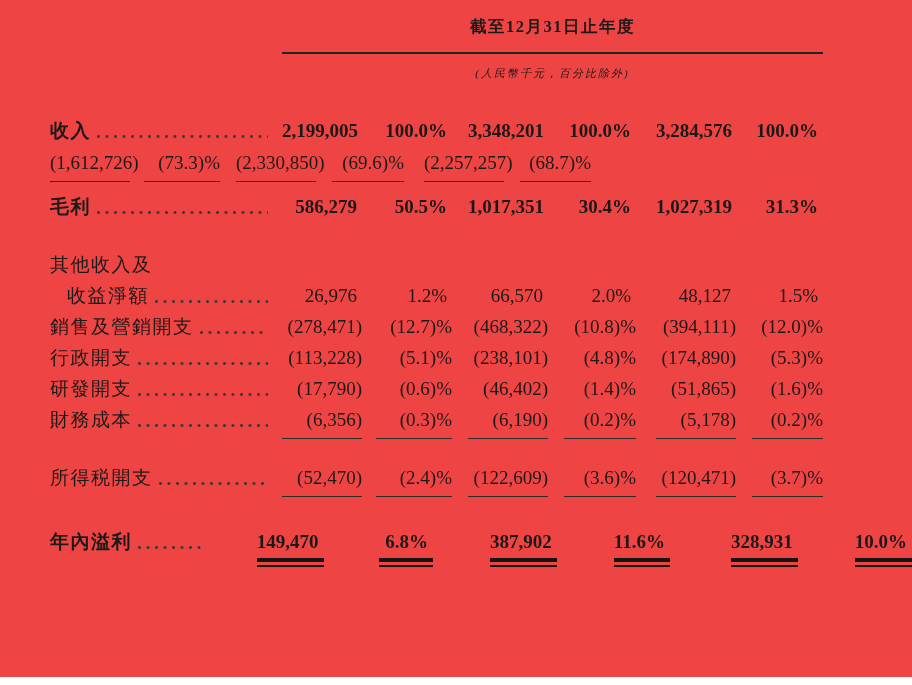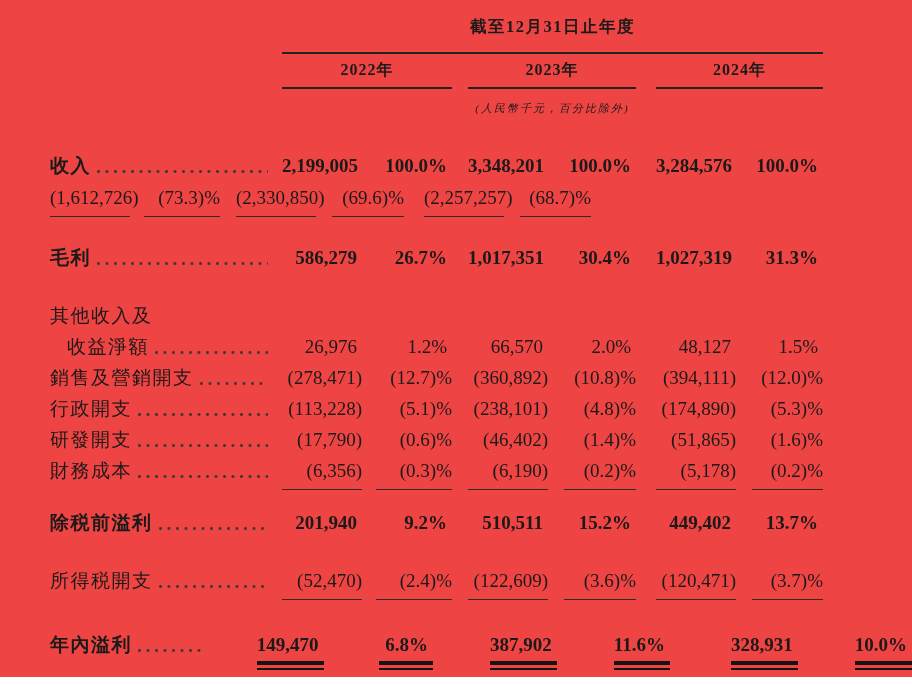--- a/index.html
+++ b/index.html
@@ -97,36 +97,31 @@
   .dbl .c::after {
     content: ""; position: absolute; left: 0; right: 0; bottom: -14.5px;
     height: 1.4px; background: #161412;
   }
   
   .mt-xs  { margin-top: 11px; }
   .mt-s   { margin-top: 12px; }
   .mt-m   { margin-top: 32px; }
   .mt-ml  { margin-top: 38px; }
   .mt-l   { margin-top: 38px; }
-  .mt-xl  { margin-top: 40px; align-items: center; }
+  .mt-xl  { margin-top: 24px; align-items: center; }
   .mt-xxl { margin-top: 44px; gap: 41px; }
 </style>
 </head>
 <body>
 
 <div class="page">
 
   <div class="hdr-title">截至12月31日止年度</div>
   <div class="hdr-rule"></div>
 
-  <div class="hdr-years">
-    <div class="y y1">2022年</div>
-    <div class="y y2">2023年</div>
-    <div class="y y3">2024年</div>
-  </div>
 
   <div class="hdr-note">(人民幣千元，百分比除外)</div>
 
   <div>
       <div class="row bold mt-l">
       <div class="lbl">
         <span class="lbl-text">收入</span>
         <span class="leader"></span>
       </div>
     <div class="c c1 pos">2,199,005</div>
@@ -143,21 +138,21 @@
         <div class="c c4">(69.6)%</div>
         <div class="c c5">(2,257,257)</div>
         <div class="c c6">(68.7)%</div>
       </div>
       <div class="row bold mt-xl">
       <div class="lbl">
         <span class="lbl-text">毛利</span>
         <span class="leader"></span>
       </div>
     <div class="c c1 pos">586,279</div>
-        <div class="c c2 pos">26.7%</div>
+        <div class="c c2 pos">50.5%</div>
         <div class="c c3 pos">1,017,351</div>
         <div class="c c4 pos">30.4%</div>
         <div class="c c5 pos">1,027,319</div>
         <div class="c c6 pos">31.3%</div>
       </div>
       <div class="row mt-ml">
       <div class="lbl">
         <span class="lbl-text">其他收入及</span>
 
       </div>
@@ -174,21 +169,21 @@
         <div class="c c5 pos">48,127</div>
         <div class="c c6 pos">1.5%</div>
       </div>
       <div class="row mt-xs">
       <div class="lbl">
         <span class="lbl-text">銷售及營銷開支</span>
         <span class="leader"></span>
       </div>
     <div class="c c1">(278,471)</div>
         <div class="c c2">(12.7)%</div>
-        <div class="c c3">(360,892)</div>
+        <div class="c c3">(468,322)</div>
         <div class="c c4">(10.8)%</div>
         <div class="c c5">(394,111)</div>
         <div class="c c6">(12.0)%</div>
       </div>
       <div class="row mt-xs">
       <div class="lbl">
         <span class="lbl-text">行政開支</span>
         <span class="leader"></span>
       </div>
     <div class="c c1">(113,228)</div>
@@ -215,32 +210,20 @@
         <span class="lbl-text">財務成本</span>
         <span class="leader"></span>
       </div>
     <div class="c c1">(6,356)</div>
         <div class="c c2">(0.3)%</div>
         <div class="c c3">(6,190)</div>
         <div class="c c4">(0.2)%</div>
         <div class="c c5">(5,178)</div>
         <div class="c c6">(0.2)%</div>
       </div>
-      <div class="row bold mt-m">
-      <div class="lbl">
-        <span class="lbl-text">除税前溢利</span>
-        <span class="leader"></span>
-      </div>
-    <div class="c c1 pos">201,940</div>
-        <div class="c c2 pos">9.2%</div>
-        <div class="c c3 pos">510,511</div>
-        <div class="c c4 pos">15.2%</div>
-        <div class="c c5 pos">449,402</div>
-        <div class="c c6 pos">13.7%</div>
-      </div>
       <div class="row ul mt-ml">
       <div class="lbl">
         <span class="lbl-text">所得税開支</span>
         <span class="leader"></span>
       </div>
     <div class="c c1">(52,470)</div>
         <div class="c c2">(2.4)%</div>
         <div class="c c3">(122,609)</div>
         <div class="c c4">(3.6)%</div>
         <div class="c c5">(120,471)</div>

